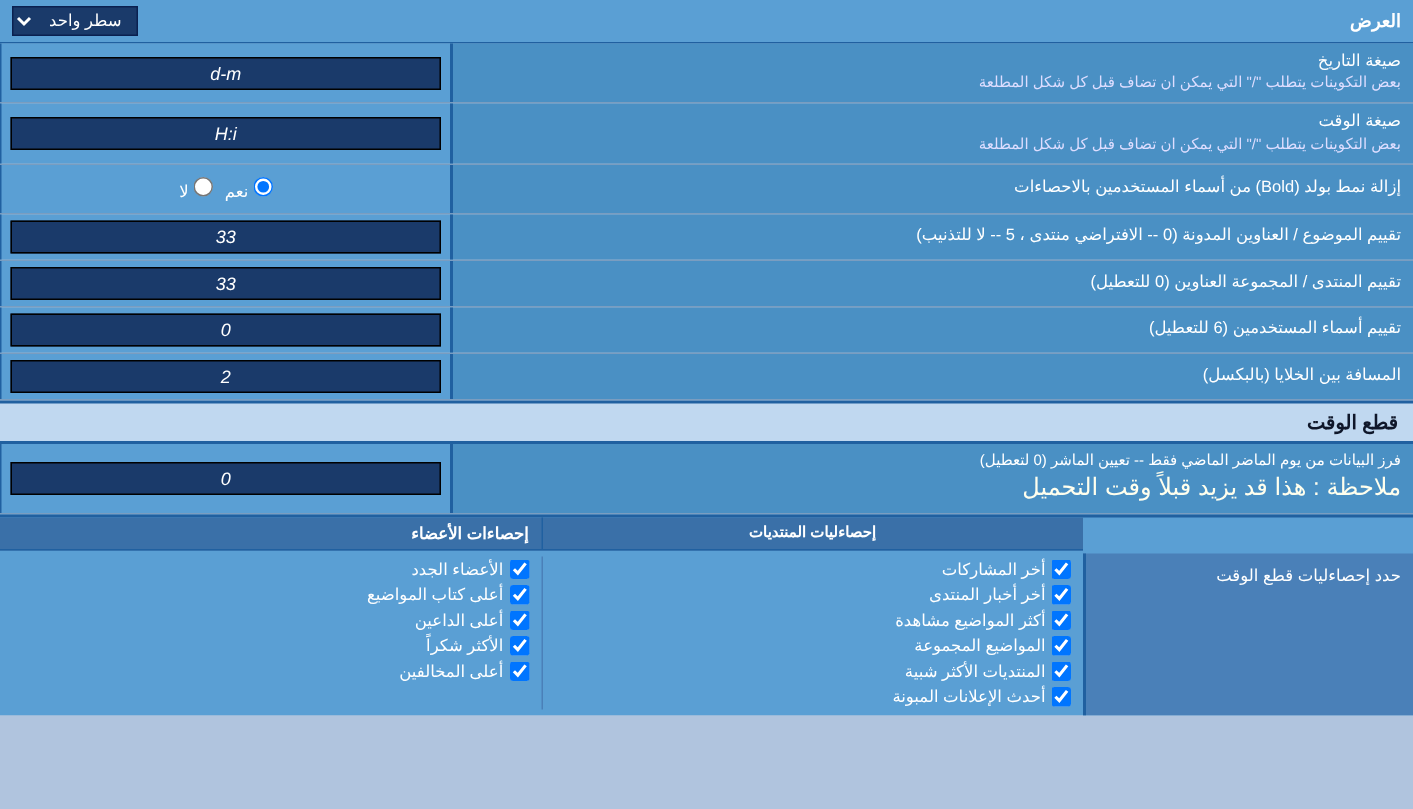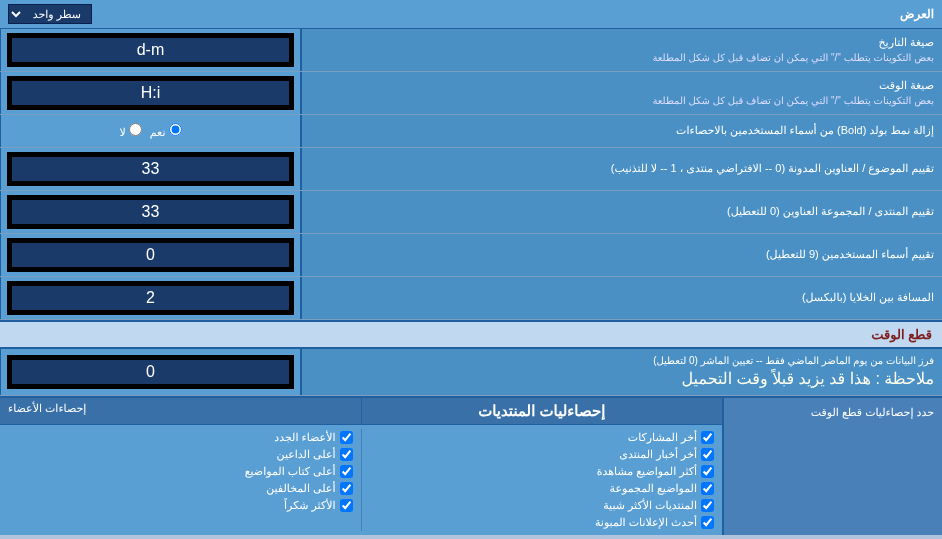--- a/index.html
+++ b/index.html
@@ -39,30 +39,31 @@
       display: flex;
       align-items: center;
       justify-content: center;
       width: 300px;
       min-width: 300px;
       border-left: 1px solid #2060a0;
     }
     .input-field {
       background: #1a3a6a;
       color: #fff;
-      border: 5px solid #000000;
+      border: 1px solid #000000;
       padding: 3px 6px;
-      font-size: 16px;
+      font-size: 12px;
       text-align: center;
       direction: ltr;
       width: 100%;
+      font-style: italic;
     }
     .section-header {
       background: #c0d8f0;
-      color: #7f1d1d;
+      color: #0f172a;
       font-weight: bold;
       font-size: 13px;
       padding: 5px 10px;
       text-align: right;
       border-bottom: 2px solid #2060a0;
       border-top: 2px solid #2060a0;
       width: 100%;
     }
     .radio-cell {
       display: flex;
@@ -166,39 +167,39 @@
         </label>
         <label class="radio-label">
           <input type="radio" name="bold" style=""> لا
         </label>
       </div>
     </div>
   </div>
 
   <div class="row">
     <div class="label-cell">
-      تقييم الموضوع / العناوين المدونة (0 -- الافتراضي منتدى ، 1 -- لا للتذنيب)
+      تقييم الموضوع / العناوين المدونة (0 -- الافتراضي منتدى ، 5 -- لا للتذنيب)
     </div>
     <div class="input-cell">
       <input class="input-field" type="text" value="33" style="">
     </div>
   </div>
 
   <div class="row">
     <div class="label-cell">
       تقييم المنتدى / المجموعة العناوين (0 للتعطيل)
     </div>
     <div class="input-cell">
       <input class="input-field" type="text" value="33" style="">
     </div>
   </div>
 
   <div class="row">
     <div class="label-cell">
-      تقييم أسماء المستخدمين (9 للتعطيل)
+      تقييم أسماء المستخدمين (6 للتعطيل)
     </div>
     <div class="input-cell">
       <input class="input-field" type="text" value="0" style="">
     </div>
   </div>
 
   <div class="row">
     <div class="label-cell">
       المسافة بين الخلايا (بالبكسل)
     </div>
@@ -218,29 +219,29 @@
         <div class="note-text">ملاحظة : هذا قد يزيد قبلاً وقت التحميل</div>
       </div>
     </div>
     <div class="input-cell">
       <input class="input-field" type="text" value="0" style="">
     </div>
   </div>
 
   <div style="display:flex; width:100%; background:#5a9fd4; border-top:2px solid #2060a0;">
 
-    <div style="background:#4a80b8; color:#fff; font-size:11px; padding:8px; text-align:right; width:220px; min-width:220px; border-left:2px solid #2060a0; display:flex; align-items:flex-start;">
+    <div style="background:#4a80b8; color:#fff; font-size:11px; padding:8px; text-align:right; width:220px; min-width:220px; border-left:2px solid #2060a0; display:flex; align-items:flex-start;margin-top:24px;">
       <span>حدد إحصاءليات قطع الوقت</span>
     </div>
 
     <div style="flex:1; display:flex; flex-direction:column;">
 
       <div style="display:flex; background:#3a70a8; border-bottom:1px solid #2060a0;">
-        <div style="flex:1; color:#fff; font-weight:bold; font-size:15px; padding:4px 8px; text-align:center; border-left:1px solid #2060a0;">إحصاءليات المنتديات</div>
-        <div style="flex:1; color:#fff; font-weight:normal; font-size:11px; padding:4px 8px; text-align:left;">إحصاءات الأعضاء</div>
+        <div style="flex:1; color:#fff; font-weight:bold; font-size:10px; padding:4px 8px; text-align:center; border-left:1px solid #2060a0;">إحصاءليات المنتديات</div>
+        <div style="flex:1; color:#fff; font-weight:bold; font-size:11px; padding:4px 8px; text-align:right;">إحصاءات الأعضاء</div>
       </div>
 
       <div style="display:flex; padding:4px 0;">
 
         <div style="flex:1; padding:0 8px; border-left:1px solid #4a80b8;">
           <div class="checkbox-item">
               <input type="checkbox" checked="" style="">
               <span>أخر المشاركات</span>
             </div>
           <div class="checkbox-item">
@@ -265,32 +266,32 @@
             </div>
         </div>
 
         <div style="flex:1; padding:0 8px;">
           <div class="checkbox-item">
               <input type="checkbox" checked="" style="">
               <span>الأعضاء الجدد</span>
             </div>
           <div class="checkbox-item">
               <input type="checkbox" checked="" style="">
+              <span>أعلى كتاب المواضيع</span>
+            </div>
+          <div class="checkbox-item">
+              <input type="checkbox" checked="" style="">
               <span>أعلى الداعين</span>
             </div>
           <div class="checkbox-item">
               <input type="checkbox" checked="" style="">
-              <span>أعلى كتاب المواضيع</span>
+              <span>الأكثر شكراً</span>
             </div>
           <div class="checkbox-item">
               <input type="checkbox" checked="" style="">
               <span>أعلى المخالفين</span>
             </div>
-          <div class="checkbox-item">
-              <input type="checkbox" checked="" style="">
-              <span>الأكثر شكراً</span>
-            </div>
         </div>
       </div>
     </div>
   </div>
 
 </div>
 
 </body></html>

